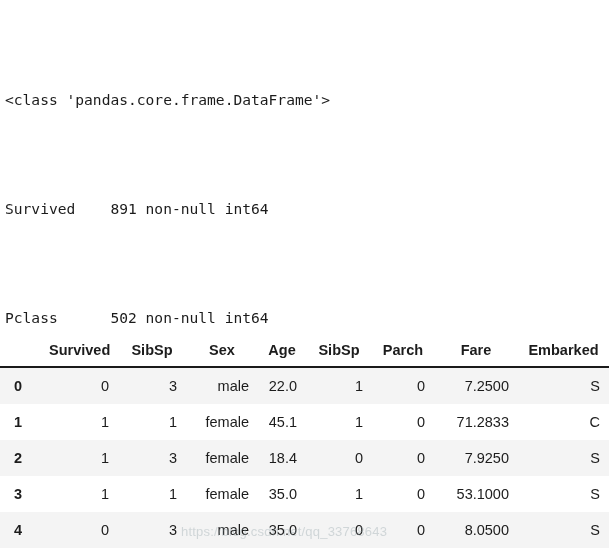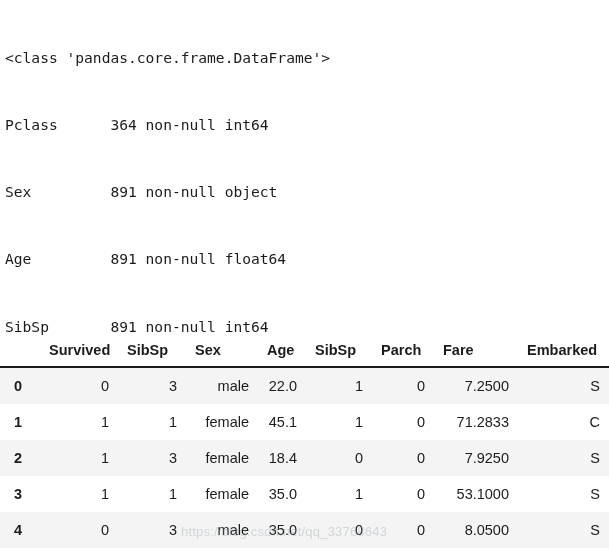--- a/index.html
+++ b/index.html
@@ -25,40 +25,41 @@
     font-size: 14.6px;
     line-height: 22.4px;
     color: #1b1b1b;
     white-space: pre;
     letter-spacing: 0px;
   }
   #info-block .info-line {
     display: block;
     white-space: pre;
     height: 22.4px;
+    margin-top: 42px;
   }
 
   
   #df-wrap {
     position: absolute;
     left: 0px;
     top: 336px;
     width: 609px;
   }
   table.dataframe {
     border-collapse: collapse;
     width: 609px;
     table-layout: fixed;
     font-family: "Liberation Sans", sans-serif;
     font-size: 14.5px;
     color: #1c1c1c;
   }
   table.dataframe thead th {
     font-weight: bold;
-    text-align: left;
+    text-align: center;
     padding: 6px 9px 8px 9px;
     border-bottom: 2px solid #1a1a1a;
     vertical-align: bottom;
     white-space: nowrap;
     background: #ffffff;
   }
   table.dataframe thead th.corner {
     border-bottom: 2px solid #1a1a1a;
   }
   table.dataframe tbody th {
@@ -105,21 +106,22 @@
     white-space: nowrap;
     pointer-events: none;
     user-select: none;
   }
 </style>
 </head>
 <body>
 
 <div id="info-block">
   <span class="info-line">&lt;class 'pandas.core.frame.DataFrame'&gt;</span>
-  <span class="info-line">Pclass      364 non-null int64</span>
+  <span class="info-line">Survived    891 non-null int64</span>
+  <span class="info-line">Pclass      502 non-null int64</span>
   <span class="info-line">Sex         891 non-null object</span>
   <span class="info-line">Age         891 non-null float64</span>
   <span class="info-line">SibSp       891 non-null int64</span>
   
   
   
   
   
 </div>
 

